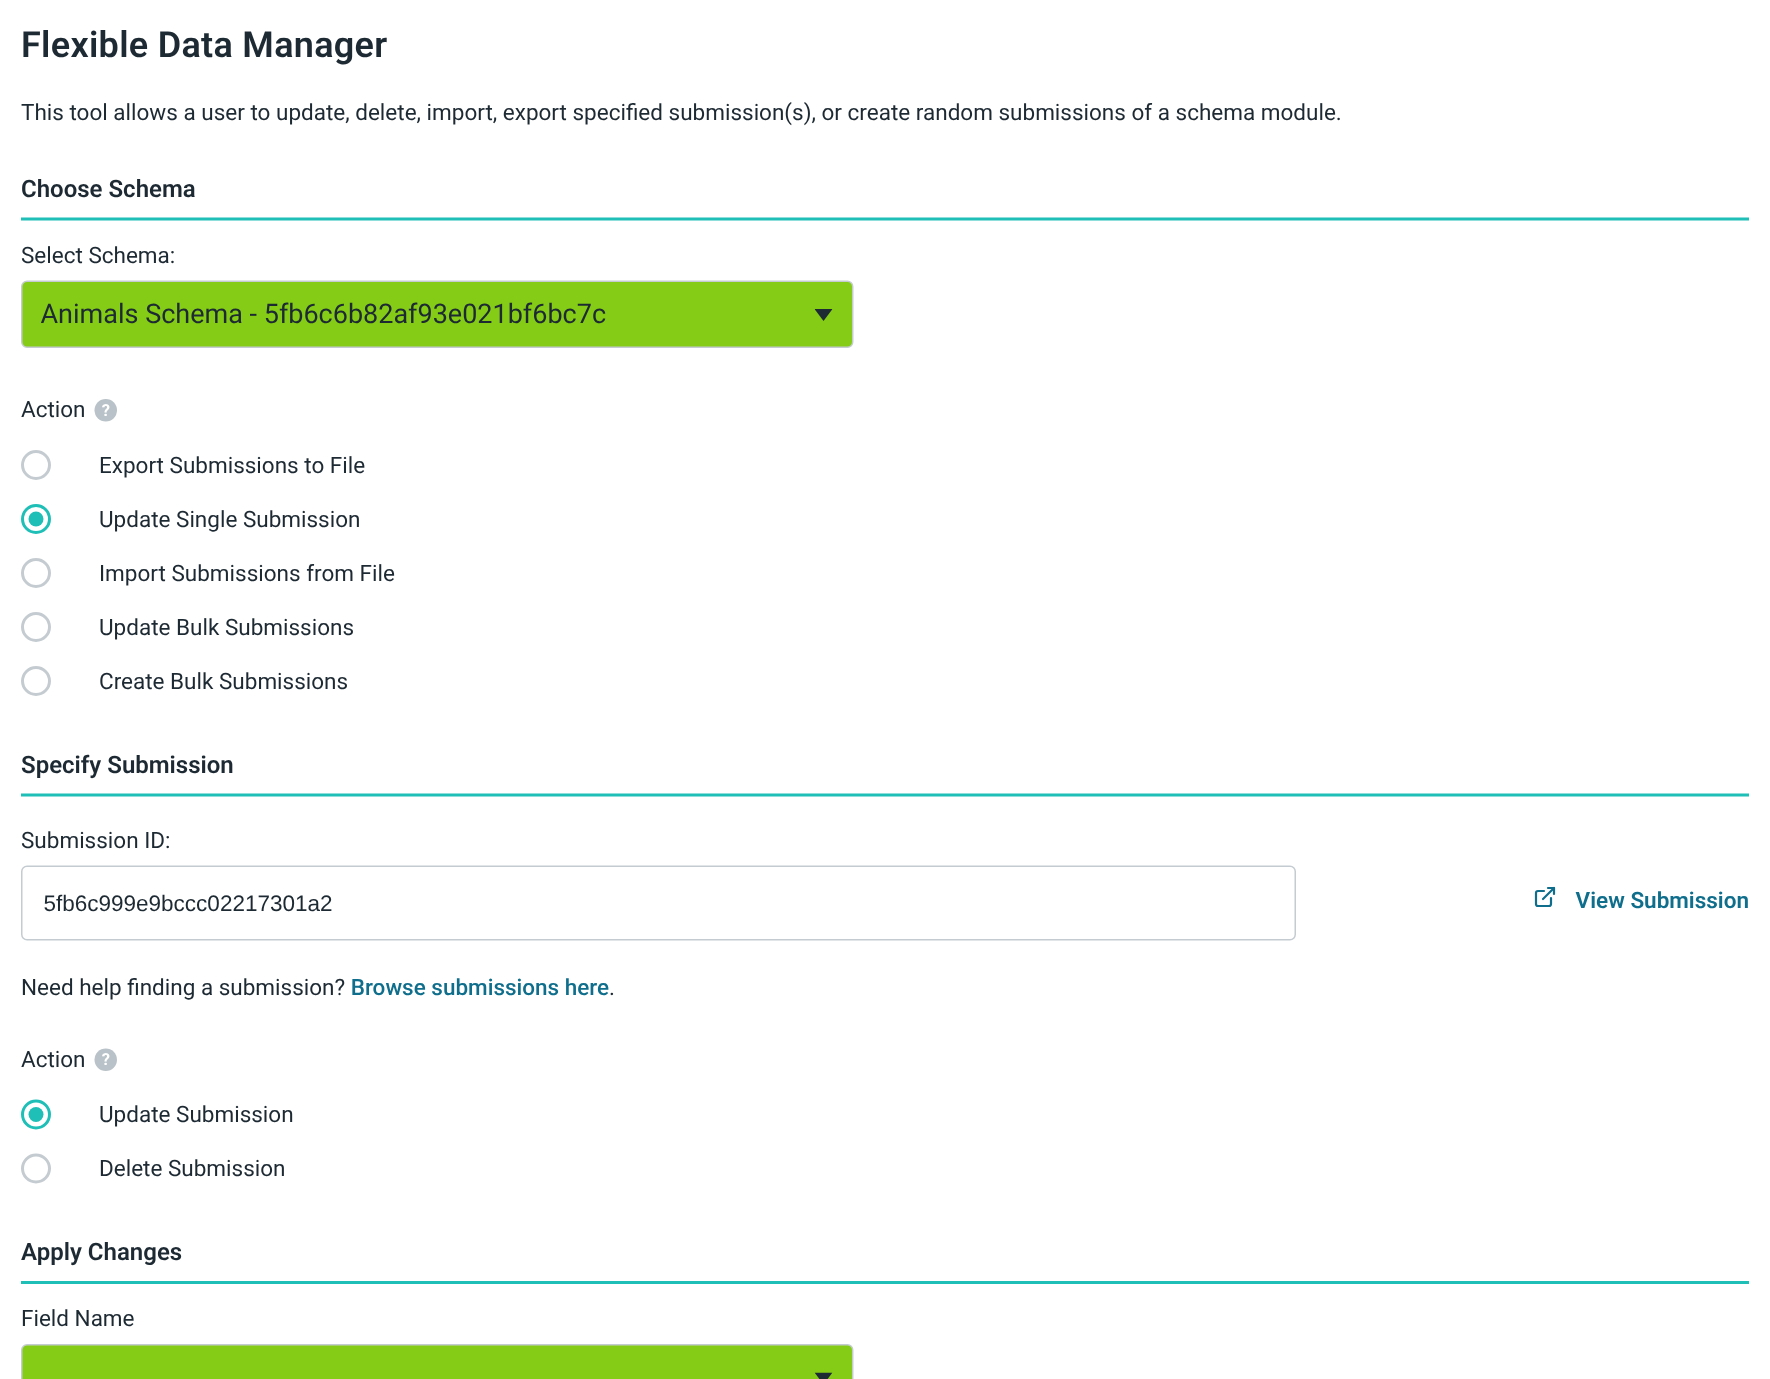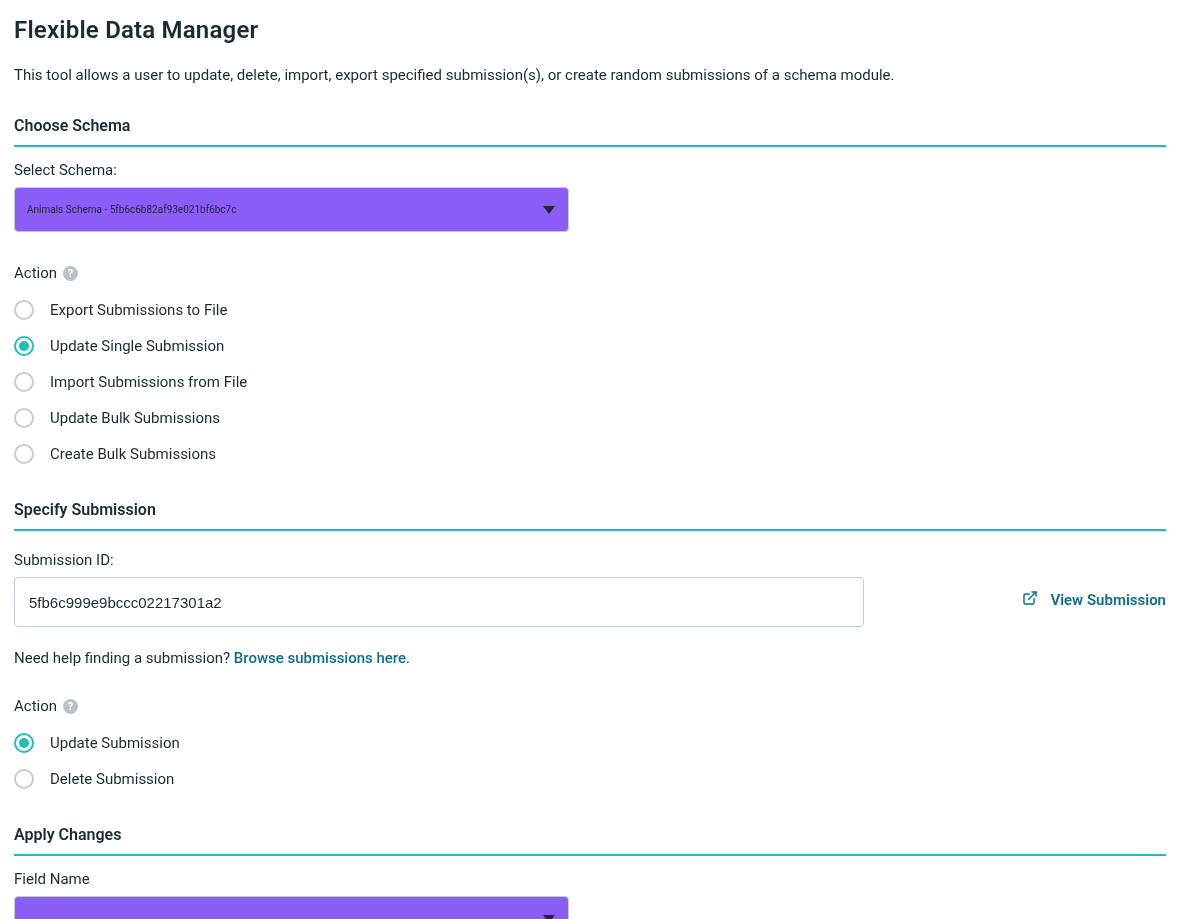--- a/index.html
+++ b/index.html
@@ -56,40 +56,40 @@
     position:relative;
     width:555px;
     max-width:100%;
   }
   .select{
     width:100%;
     height:45px;
     border:1px solid var(--border);
     border-radius:4px;
     padding:0 40px 0 12px;
-    font-size:10px;
-    color:var(--text);
-    background:#8b5cf6;
+    font-size:18px;
+    color:var(--text);
+    background:#84cc16;
     display:flex;
     align-items:center;
     cursor:pointer;
   }
   .caret{
     position:absolute;
     right:14px;
     top:50%;
     transform:translateY(-50%);
     pointer-events:none;
   }
   .caret svg{display:block;}
   .radio-group{margin:10px 0 28px 0;}
   .radio-row{
     display:flex;
     align-items:center;
-    gap:16px;
+    gap:32px;
     height:36px;
     cursor:pointer;
   }
   .radio{
     width:20px;height:20px;
     border:2px solid var(--border);
     border-radius:50%;
     background:var(--radiobg);
     display:flex;align-items:center;justify-content:center;
     flex-shrink:0;

